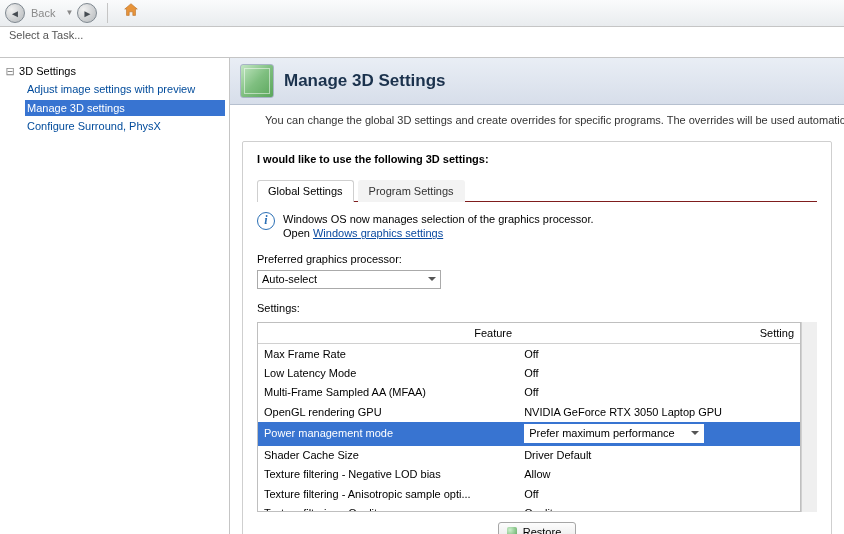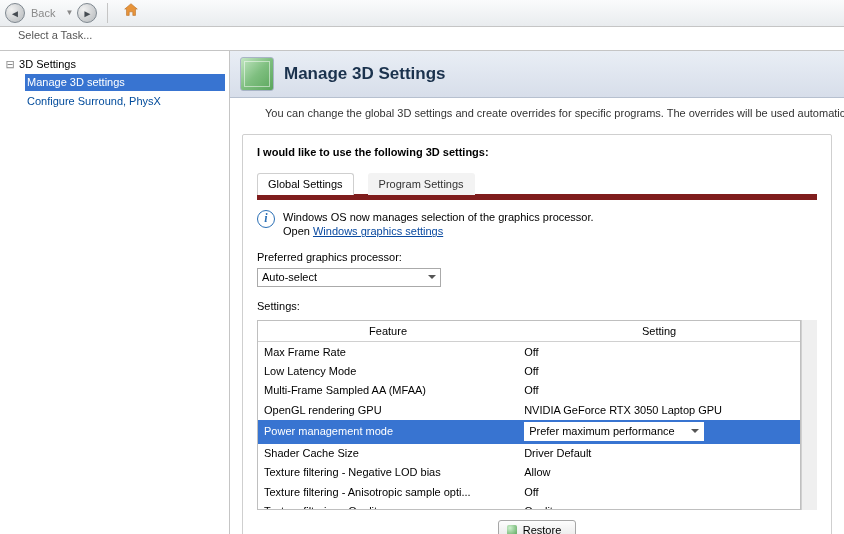--- a/index.html
+++ b/index.html
@@ -14,22 +14,22 @@
           border-bottom:1px solid #c5c5c5;align-items:center;padding:0 5px;gap:4px}
   .nav-btn{width:20px;height:20px;border-radius:50%;
            background:radial-gradient(circle at 30% 30%,#f1f1f1,#b4b8bb);
            border:1px solid #7f8890;display:flex;align-items:center;justify-content:center;
            font-size:10px;color:#464c52;cursor:pointer}
   .nav-label{color:#8a8a8a;margin:0 6px 0 2px}
   .vsep{width:1px;height:20px;background:#c5c5c5;margin:0 6px}
   .home-ico{font-size:17px;color:#e07b2a;cursor:pointer;padding:0 4px}
 
   
-  #selbar{height:24px;line-height:16px;border-bottom:1px solid #c5c5c5;
-          background:#fff;padding-left:18px;color:#555}
+  #selbar{height:31px;line-height:16px;border-bottom:1px solid #c5c5c5;
+          background:#fff;padding-left:9px;color:#555}
 
   
   #split{height:calc(534px - 27px - 16px)}
   #sidebar{width:230px;border-right:1px solid #c5c5c5;padding:6px 4px;
            background:#fff;font-size:11px}
   .tree-root{color:#000;margin-bottom:3px}
   .tree-root .tw{color:#888;display:inline-block;width:12px;text-align:center}
   .tree-item{color:#004b9b;margin-left:21px;margin-bottom:2px;cursor:pointer;
              padding:1px 2px;white-space:nowrap}
   .tree-item.sel{background:#3874d1;color:#fff}
@@ -42,41 +42,41 @@
   #banner .logo{width:34px;height:34px;border:1px solid #a8b4c6;background:
      linear-gradient(135deg,#c3e7c3,#7fbf80 50%,#5aa65b);position:relative;border-radius:3px}
   #banner .logo:before{content:'';position:absolute;inset:3px;border:1px solid rgba(255,255,255,.5)}
   #banner h1{margin:0;font-size:17px;font-weight:bold;color:#1b324d}
   #subtitle{padding:8px 0 0 35px;color:#333;font-size:11px;white-space:nowrap}
 
   
   #panel{margin:14px 12px 0 12px;border:1px solid #cfcfcf;padding:10px 14px;
          border-radius:2px}
   #panel-title{font-weight:bold;margin-bottom:12px}
-  .tabs{border-bottom:6px solid #7f1d1d;gap:14px}
+  .tabs{border-bottom:1px solid #7f1d1d;gap:4px}
   .tab{padding:3px 10px 4px;border:1px solid transparent;border-bottom:none;cursor:pointer;
        border-radius:3px 3px 0 0;color:#333;position:relative;top:1px;background:#f3f3f3}
   .tab.active{background:#fff;border-color:#cfcfcf;color:#000}
 
   #info-row{margin:10px 0 8px;align-items:flex-start;gap:8px}
   .info-ico{width:18px;height:18px;border-radius:50%;border:1.5px solid #2a6fb5;
             color:#2a6fb5;font-weight:bold;font-style:italic;font-family:Georgia,serif;
             display:flex;align-items:center;justify-content:center;font-size:12px;flex:none}
   .link{color:#0a4aa0;text-decoration:underline;cursor:pointer}
 
   .flabel{margin:4px 0 3px}
   .select{width:184px;height:19px;border:1px solid #aaa;background:#fff;padding:0 18px 0 4px;
           position:relative;line-height:17px;cursor:pointer}
   .select:after{content:'';position:absolute;right:4px;top:6px;border:4px solid transparent;
                 border-top-color:#555}
 
   
   #tbl-wrap{border:1px solid #bfbfbf;margin-top:4px;height:190px;overflow:hidden}
   table{width:100%;border-collapse:collapse;font-size:11px}
-  th{text-align:center;font-weight:normal;padding:3px 6px;border-bottom:1px solid #d0d0d0;
+  th{text-align:right;font-weight:normal;padding:3px 6px;border-bottom:1px solid #d0d0d0;
      background:#fff}
   td{padding:2.5px 6px;white-space:nowrap}
   tr.selrow td{background:#3874d1;color:#fff}
   tr.selrow .select{border-color:#fff;background:#fff;color:#000;width:180px}
   .sbar{width:16px;background:#efefef;border-left:1px solid #d0d0d0}
 
   
   #restore-row{justify-content:center;margin-top:10px}
   .btn{border:1px solid #a6a6a6;border-radius:3px;padding:2px 14px 2px 8px;
        background:linear-gradient(#fdfdfd,#e8e8e8);cursor:pointer;display:flex;
@@ -101,20 +101,21 @@
 
 <div id="selbar">Select a Task...</div>
 
 <div id="split" class="fx">
 
   <div id="sidebar" class="col">
     <div class="tree-root">
       <span class="tw">⊟</span>
       <span>3D Settings</span>
     </div>
+    <div class="tree-item">Adjust image settings with preview</div>
     <div class="tree-item sel">Manage 3D settings</div>
     <div class="tree-item">Configure Surround, PhysX</div>
   </div>
 
   <div id="content" class="col">
 
     <div id="banner" class="fx">
       <div class="logo"></div>
       <h1>Manage 3D Settings</h1>
     </div>

